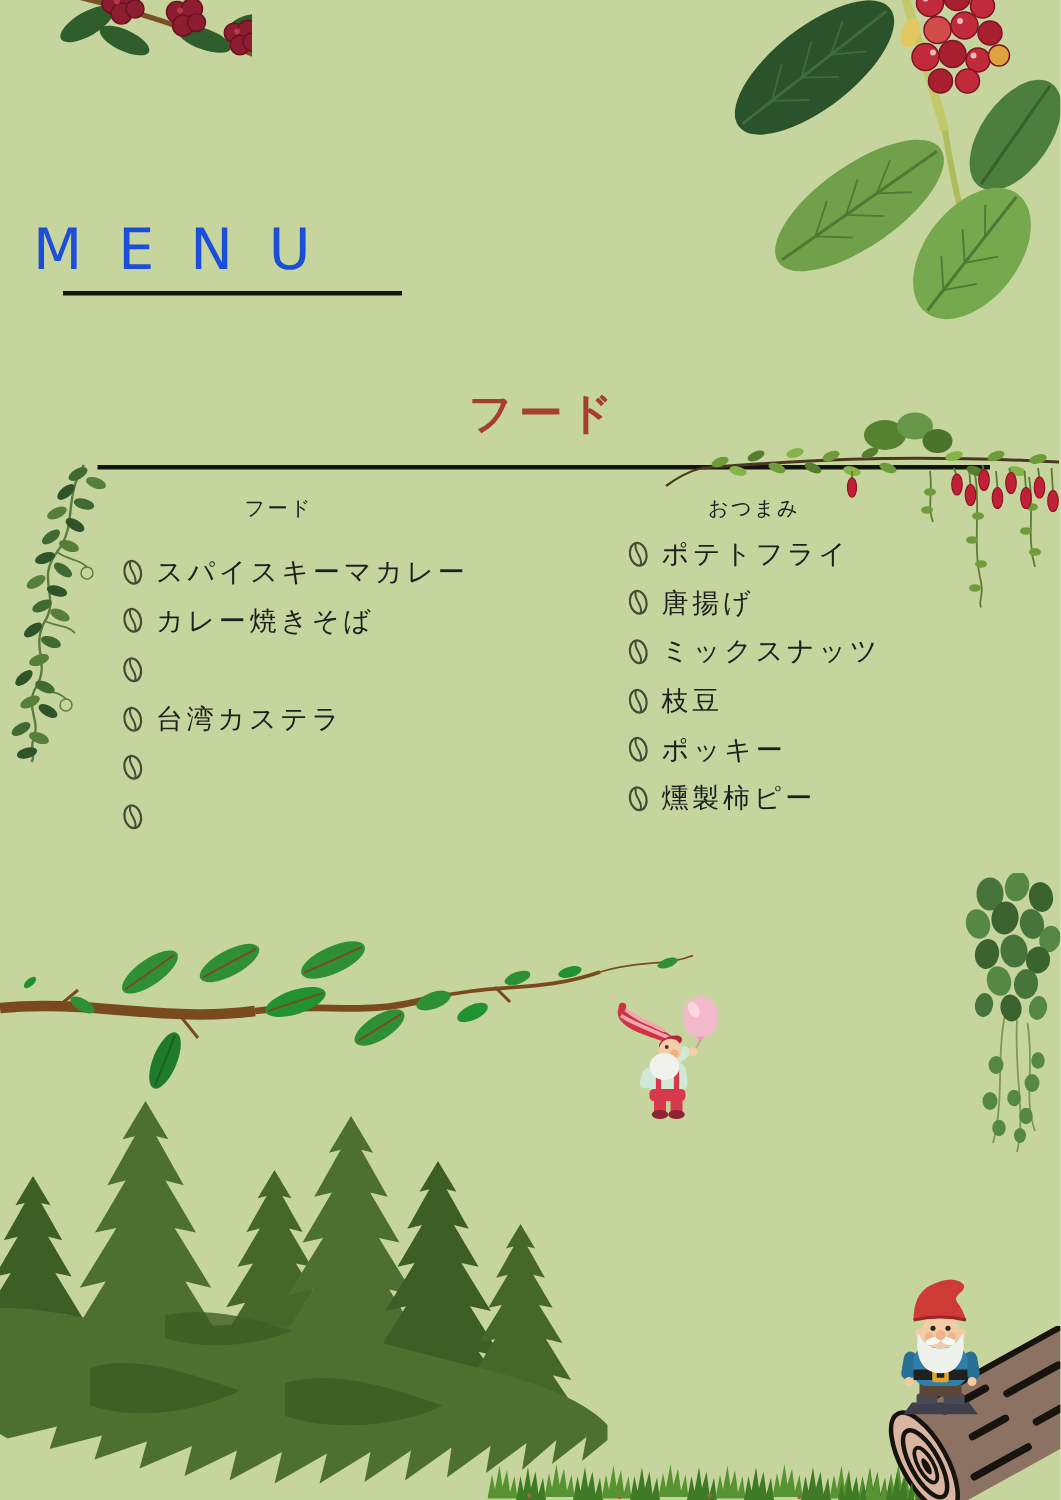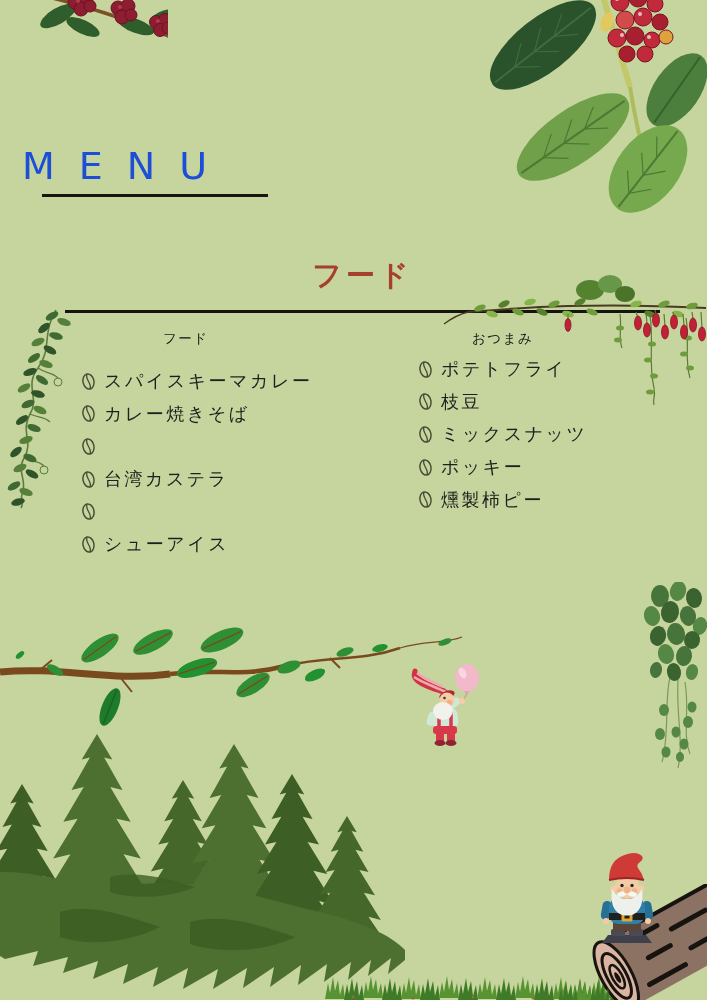--- a/index.html
+++ b/index.html
@@ -285,21 +285,20 @@
       </li>
     <li>
         <span class="bean">
           <svg viewBox="0 0 20 26">
             <g transform="rotate(-12 10 13)">
               <ellipse cx="10" cy="13" rx="7.5" ry="10.5" fill="none" stroke="#474b33" stroke-width="2"></ellipse>
               <path d="M10,3 C5.5,9.5 14.5,16.5 10,23" fill="none" stroke="#474b33" stroke-width="1.8"></path>
             </g>
           </svg>
         </span>
-        <span class="item-text">シューアイス</span>
       </li>
   </ul>
 
   <ul class="menu-col" id="snack-list">
     <li>
         <span class="bean">
           <svg viewBox="0 0 20 26">
             <g transform="rotate(-12 10 13)">
               <ellipse cx="10" cy="13" rx="7.5" ry="10.5" fill="none" stroke="#474b33" stroke-width="2"></ellipse>
               <path d="M10,3 C5.5,9.5 14.5,16.5 10,23" fill="none" stroke="#474b33" stroke-width="1.8"></path>
@@ -310,32 +309,43 @@
       </li>
     <li>
         <span class="bean">
           <svg viewBox="0 0 20 26">
             <g transform="rotate(-12 10 13)">
               <ellipse cx="10" cy="13" rx="7.5" ry="10.5" fill="none" stroke="#474b33" stroke-width="2"></ellipse>
               <path d="M10,3 C5.5,9.5 14.5,16.5 10,23" fill="none" stroke="#474b33" stroke-width="1.8"></path>
             </g>
           </svg>
         </span>
+        <span class="item-text">唐揚げ</span>
+      </li>
+    <li>
+        <span class="bean">
+          <svg viewBox="0 0 20 26">
+            <g transform="rotate(-12 10 13)">
+              <ellipse cx="10" cy="13" rx="7.5" ry="10.5" fill="none" stroke="#474b33" stroke-width="2"></ellipse>
+              <path d="M10,3 C5.5,9.5 14.5,16.5 10,23" fill="none" stroke="#474b33" stroke-width="1.8"></path>
+            </g>
+          </svg>
+        </span>
+        <span class="item-text">ミックスナッツ</span>
+      </li>
+    <li>
+        <span class="bean">
+          <svg viewBox="0 0 20 26">
+            <g transform="rotate(-12 10 13)">
+              <ellipse cx="10" cy="13" rx="7.5" ry="10.5" fill="none" stroke="#474b33" stroke-width="2"></ellipse>
+              <path d="M10,3 C5.5,9.5 14.5,16.5 10,23" fill="none" stroke="#474b33" stroke-width="1.8"></path>
+            </g>
+          </svg>
+        </span>
         <span class="item-text">枝豆</span>
-      </li>
-    <li>
-        <span class="bean">
-          <svg viewBox="0 0 20 26">
-            <g transform="rotate(-12 10 13)">
-              <ellipse cx="10" cy="13" rx="7.5" ry="10.5" fill="none" stroke="#474b33" stroke-width="2"></ellipse>
-              <path d="M10,3 C5.5,9.5 14.5,16.5 10,23" fill="none" stroke="#474b33" stroke-width="1.8"></path>
-            </g>
-          </svg>
-        </span>
-        <span class="item-text">ミックスナッツ</span>
       </li>
     <li>
         <span class="bean">
           <svg viewBox="0 0 20 26">
             <g transform="rotate(-12 10 13)">
               <ellipse cx="10" cy="13" rx="7.5" ry="10.5" fill="none" stroke="#474b33" stroke-width="2"></ellipse>
               <path d="M10,3 C5.5,9.5 14.5,16.5 10,23" fill="none" stroke="#474b33" stroke-width="1.8"></path>
             </g>
           </svg>
         </span>

